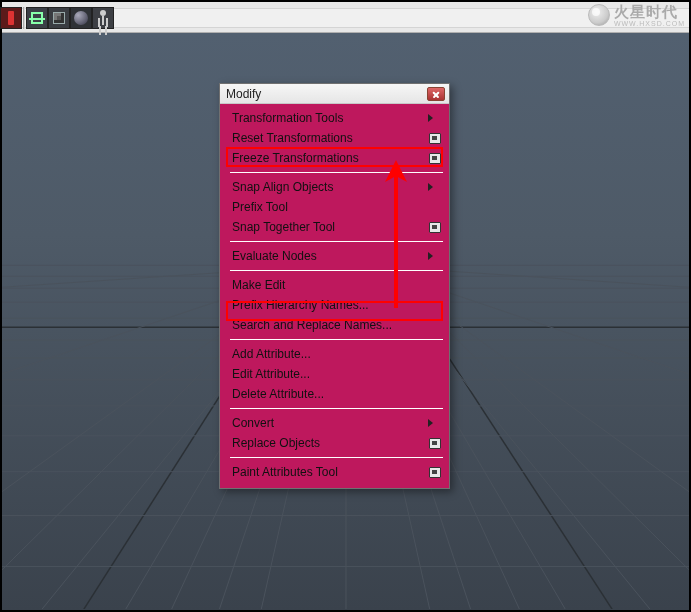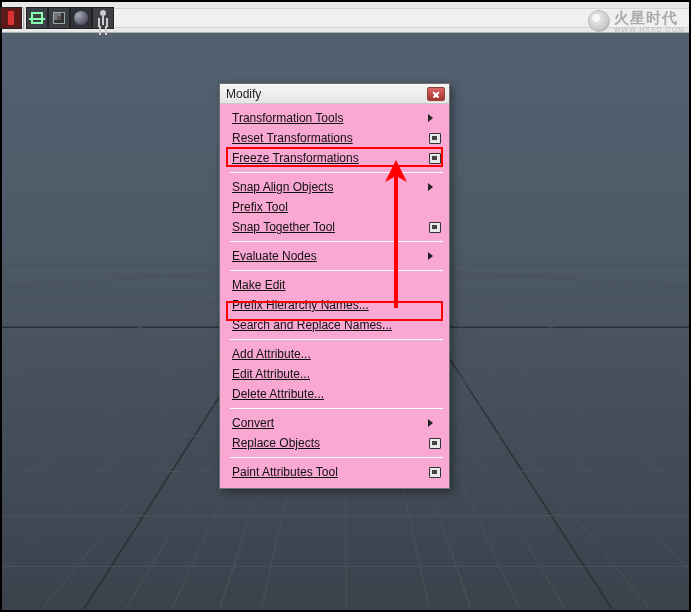--- a/index.html
+++ b/index.html
@@ -61,21 +61,21 @@
      background: radial-gradient(circle at 30% 30%, #aab, #334);}
   .shelf-icon.figure { background:#3d3f44; }
   .shelf-icon.figure::before{content:""; position:absolute; left:50%; top:2px; width:6px; height:6px; margin-left:-3px; background:#ccc; border-radius:50%;}
   .shelf-icon.figure::after{content:""; position:absolute; left:50%; top:8px; width:2px; bottom:3px; margin-left:-1px; background:#ccc;
      box-shadow: -4px 2px 0 #ccc, 4px 2px 0 #ccc, -3px 10px 0 #ccc, 3px 10px 0 #ccc;}
   .shelf-sep{ width:2px; height:22px; background:#d6d6d6; border-left:1px solid #aaa; margin:0 1px;}
 
   
   .watermark {
     position: absolute;
-    right: 6px; top: 8px;
+    right: 6px; top: 2px;
     display:flex; align-items:center;
     gap:4px;
     color:#999;
     z-index:2;
     font-family: Arial, sans-serif;
   }
   .watermark .logo{
     width: 22px; height:22px; border:1px solid #bbb; border-radius:50%;
     background: radial-gradient(circle at 40% 35%, #eee, #ccc 60%, #999);
     position:relative;
@@ -101,21 +101,21 @@
   .grid-canvas line.major{ stroke:#2b3035; stroke-width:1.5;}
   .border-outer{
     position:absolute; inset:0; border:2px solid #000; pointer-events:none;
   }
 
   
   .menu-window{
     position:absolute;
     left: 219px; top: 83px;
     width: 231px;
-    background:#f9a8d4;
+    background:#be185d;
     border:1px solid #707070;
     box-shadow: 3px 3px 8px rgba(0,0,0,.4);
   }
   .menu-title{
     height:20px;
     background: linear-gradient(#f6f6f6,#e6e6e6);
     border-bottom:1px solid #c8c8c8;
     display:flex; align-items:center;
     padding:0 4px 0 6px;
     font-size:12px;
@@ -140,21 +140,21 @@
   }
   .menu-item{
     height:20px;
     display:flex;
     align-items:center;
     padding: 0 6px 0 12px;
     color:#111;
     font-size:12px;
     position:relative;
   }
-  .menu-item .label{ flex:1; white-space:nowrap;text-decoration:underline;}
+  .menu-item .label{ flex:1; white-space:nowrap;}
   .arrow{
     width:0; height:0;
     border-top:4px solid transparent;
     border-bottom:4px solid transparent;
     border-left:5px solid #222;
     margin-right:10px;
   }
   .optbox{
     width:12px; height:11px;
     border:1px solid #333;

